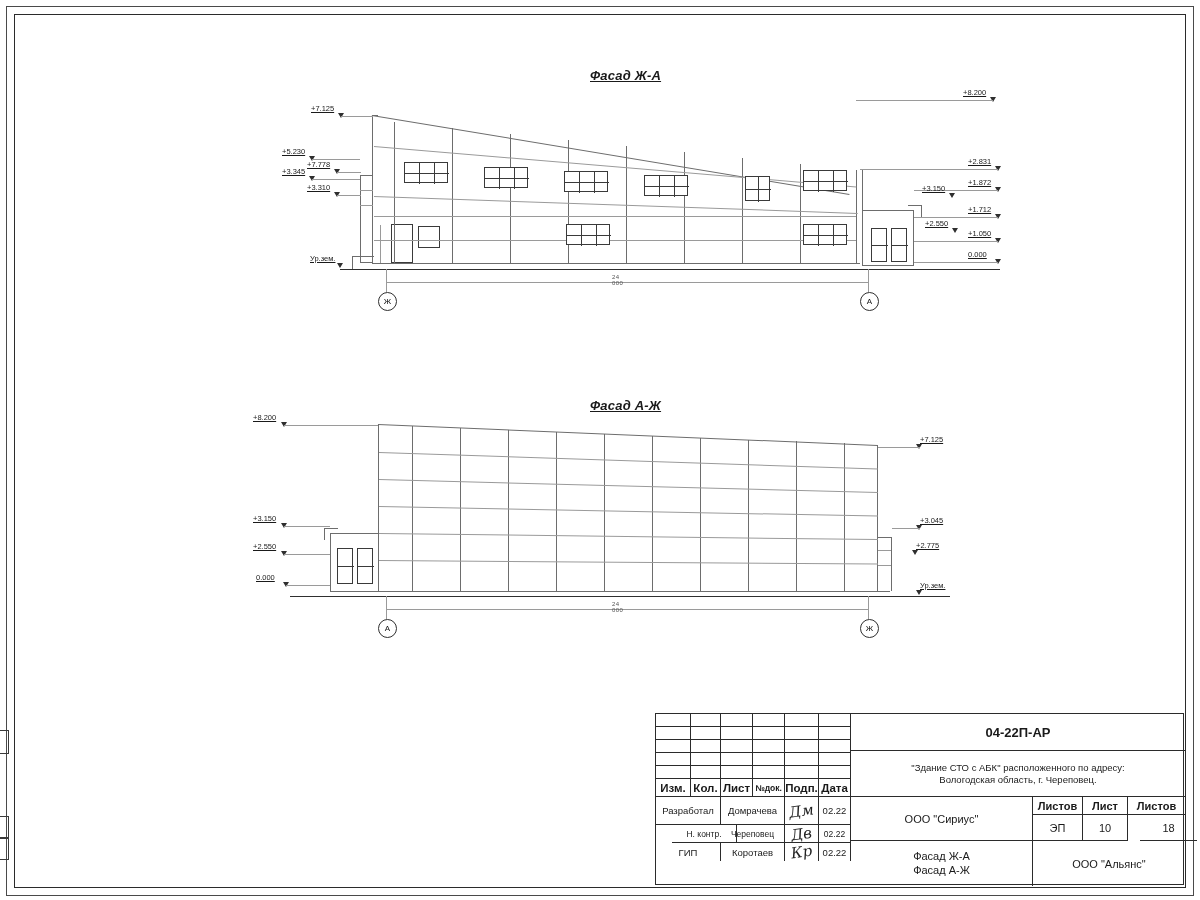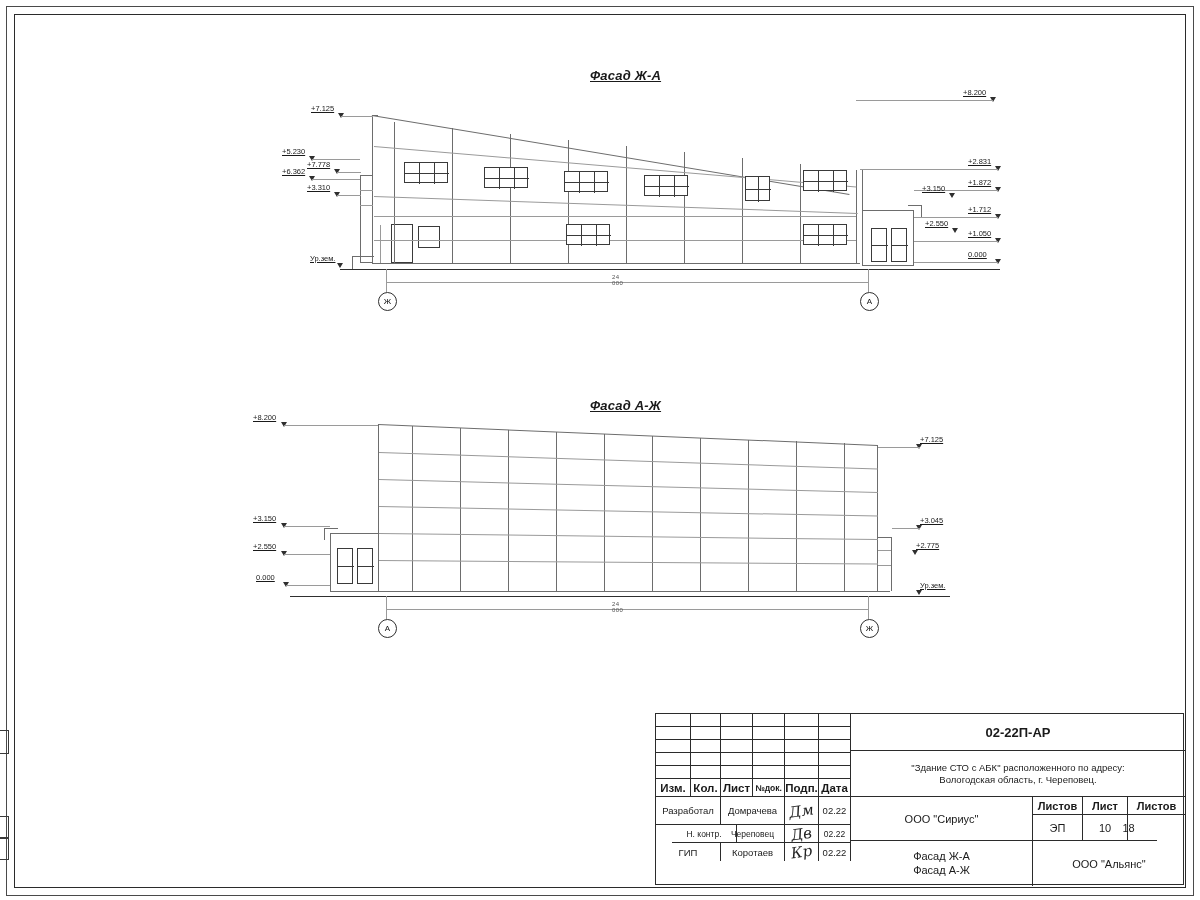--- a/index.html
+++ b/index.html
@@ -282,21 +282,21 @@
     <div class="hair" style="left:341px;top:116px;width:32px;height:1px;"></div>
 
     <div class="lvl u" style="left:282px;top:147px;">+5.230</div>
     <div class="tick" style="left:309px;top:156px;"></div>
     <div class="hair" style="left:312px;top:159px;width:48px;height:1px;"></div>
 
     <div class="lvl u" style="left:307px;top:160px;">+7.778</div>
     <div class="tick" style="left:334px;top:169px;"></div>
     <div class="hair" style="left:337px;top:172px;width:24px;height:1px;"></div>
 
-    <div class="lvl u" style="left:282px;top:167px;">+6.362</div>
+    <div class="lvl u" style="left:282px;top:167px;">+3.345</div>
     <div class="tick" style="left:309px;top:176px;"></div>
     <div class="hair" style="left:312px;top:179px;width:48px;height:1px;"></div>
 
     <div class="lvl u" style="left:307px;top:183px;">+3.310</div>
     <div class="tick" style="left:334px;top:192px;"></div>
     <div class="hair" style="left:337px;top:195px;width:24px;height:1px;"></div>
 
     <div class="lvl u" style="left:310px;top:254px;">Ур.зем.</div>
     <div class="tick" style="left:337px;top:263px;"></div>
 
@@ -475,36 +475,36 @@
 
     <div class="cell sm nb-b" style="left:0;top:129px;width:65px;height:18px;">ГИП</div>
     <div class="cell sm nb-b" style="left:65px;top:129px;width:64px;height:18px;">Коротаев</div>
     <div class="cell nb-b" style="left:129px;top:129px;width:34px;height:18px;">
       <span class="sig">Кр</span>
     </div>
     <div class="cell sm nb-b" style="left:163px;top:129px;width:32px;height:18px;">02.22</div>
 
     <div class="cell nb-b nb-r" style="left:0;top:147px;width:195px;height:25px;"></div>
 
-    <div class="cell big" style="left:195px;top:0;width:334px;height:37px;border-right:none;">02-22П-АР</div>
+    <div class="cell big" style="left:195px;top:0;width:334px;height:37px;border-right:none;">04-22П-АР</div>
 
     <div class="cell multi sm" style="left:195px;top:37px;width:334px;height:46px;border-right:none;padding:0 8px;text-align:center;align-items:center;">
       <span>"Здание СТО с АБК" расположенного по адресу:</span>
       <span>Вологодская область, г. Череповец.</span>
     </div>
 
     <div class="cell" style="left:195px;top:83px;width:182px;height:44px;">ООО "Сириус"</div>
 
     <div class="cell xs" style="left:377px;top:83px;width:50px;height:18px;font-weight:bold;font-size:11px;">Листов</div>
     <div class="cell xs" style="left:427px;top:83px;width:45px;height:18px;font-weight:bold;font-size:11px;">Лист</div>
     <div class="cell xs nb-r" style="left:472px;top:83px;width:57px;height:18px;font-weight:bold;font-size:11px;">Листов</div>
 
     <div class="cell" style="left:377px;top:101px;width:50px;height:26px;">ЭП</div>
     <div class="cell" style="left:427px;top:101px;width:45px;height:26px;">10</div>
-    <div class="cell nb-r" style="left:444px;top:101px;width:57px;height:26px;">18</div>
+    <div class="cell nb-r" style="left:484px;top:101px;width:57px;height:26px;">18</div>
 
     <div class="cell multi nb-b" style="left:195px;top:127px;width:182px;height:45px;text-align:center;align-items:center;">
       <span>Фасад Ж-А</span>
       <span>Фасад А-Ж</span>
     </div>
 
     <div class="cell nb-b nb-r" style="left:377px;top:127px;width:152px;height:45px;">ООО "Альянс"</div>
   </div>
 
 </div>

